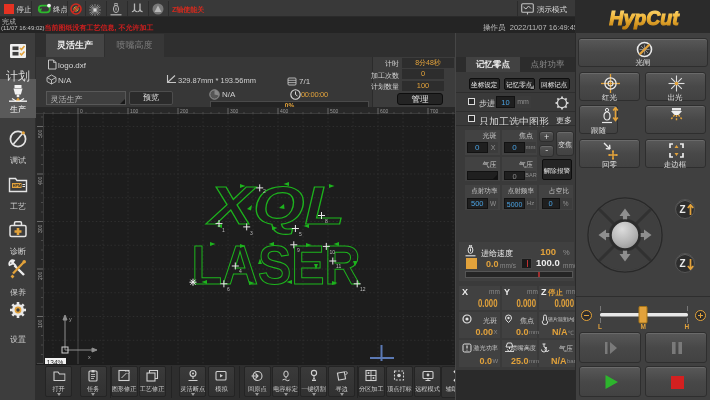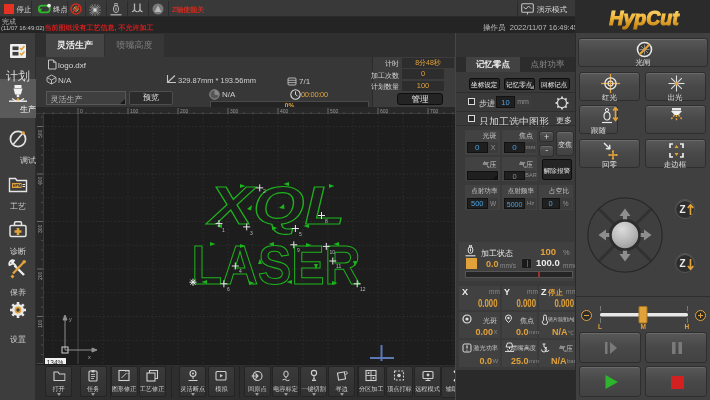--- a/index.html
+++ b/index.html
@@ -109,28 +109,28 @@
 
 <svg class="ab" style="left:8px;top:84px" width="20" height="20" viewBox="0 0 20 20">
  <rect x="6.5" y="1" width="7" height="3" fill="#f2f2f2"></rect>
  <path d="M5.5 4.5 h9 l-1.6 6 h-5.8 Z" fill="#f2f2f2"></path>
  <rect x="8.7" y="10.5" width="2.6" height="2.6" fill="#f2f2f2"></rect>
  <path d="M10 13.5 L7.3 17.2 h5.4 Z" fill="#e2a23b"></path>
  <line x1="1" y1="17.2" x2="19" y2="17.2" stroke="#f2f2f2" stroke-width="1.4"></line>
  <line x1="4" y1="14.5" x2="8" y2="17" stroke="#f2f2f2" stroke-width="1.1"></line>
  <line x1="16" y1="14.5" x2="12" y2="17" stroke="#f2f2f2" stroke-width="1.1"></line>
 </svg>
-<div class="ab" style="left:0;top:104px;width:36px;text-align:right;font-size:8px;color:#fff">生产</div>
+<div class="ab" style="left:0;top:104px;width:36px;text-align:center;font-size:8px;color:#fff">生产</div>
 
 <svg class="ab" style="left:8px;top:129px" width="20" height="20" viewBox="0 0 20 20">
  <circle cx="10" cy="10" r="7.6" fill="none" stroke="#e4e4e4" stroke-width="1.7"></circle>
  <line x1="14.5" y1="4.5" x2="5.5" y2="15" stroke="#e4e4e4" stroke-width="1.7"></line>
  <circle cx="15.3" cy="3.8" r="1.6" fill="#e2a23b"></circle>
 </svg>
-<div class="ab" style="left:0;top:155px;width:36px;text-align:right;font-size:8px;color:#cfcfcf">调试</div>
+<div class="ab" style="left:0;top:155px;width:36px;text-align:center;font-size:8px;color:#cfcfcf">调试</div>
 
 <svg class="ab" style="left:8px;top:174px" width="20" height="20" viewBox="0 0 20 20">
  <path d="M1.5 4.5 h6 l1.5 2 h9.5 v11 h-17 Z" fill="none" stroke="#e4e4e4" stroke-width="1.4"></path>
  <rect x="4" y="9" width="9.5" height="5" fill="#e2a23b"></rect>
  <text x="4.8" y="13" font-size="3.8" font-weight="bold" fill="#2b2b2b">HPM</text>
  <line x1="14.5" y1="10.5" x2="17" y2="10.5" stroke="#e4e4e4" stroke-width="1"></line>
  <line x1="14.5" y1="12.5" x2="17" y2="12.5" stroke="#e4e4e4" stroke-width="1"></line>
 </svg>
 <div class="ab" style="left:0;top:201px;width:36px;text-align:center;font-size:8px;color:#cfcfcf">工艺</div>
 
@@ -528,21 +528,21 @@
 <div class="ab ibox" style="left:541.6px;top:197.8px;width:18px;height:11px;font-size:7.5px;line-height:10.5px">0</div>
 <div class="ab chip" style="left:559.6px;top:197.8px;width:12px;height:11px;font-size:6.5px;line-height:11px">%</div>
 
 <div class="ab" style="left:459px;top:242px;width:115px;height:39px;background:#404040"></div>
 <svg class="ab" style="left:465px;top:245px" width="11" height="12" viewBox="0 0 11 12">
  <ellipse cx="5.5" cy="5" rx="2.4" ry="3.4" fill="none" stroke="#e0e0e0" stroke-width="1"></ellipse>
  <rect x="4.3" y="0.3" width="2.4" height="2" fill="none" stroke="#e0e0e0" stroke-width=".7"></rect>
  <line x1="5.5" y1="3.5" x2="5.5" y2="6.5" stroke="#e0e0e0" stroke-width="1"></line>
  <line x1="0.5" y1="10.8" x2="10.5" y2="10.8" stroke="#e0e0e0" stroke-width="1.1"></line>
 </svg>
-<div class="ab" style="left:481px;top:247.5px;font-size:8px;color:#e8e8e8">加工状态</div>
+<div class="ab" style="left:481px;top:247.5px;font-size:8px;color:#e8e8e8">进给速度</div>
 <div class="ab" style="left:530px;top:245.5px;width:26px;text-align:right;font-size:9.5px;font-weight:bold" class2=""><span class="yv">100</span></div>
 <div class="ab" style="left:563px;top:247.5px;font-size:7.5px;color:#909090">%</div>
 <div class="ab" style="left:466px;top:257.5px;width:11px;height:11px;background:#e2a23b"></div>
 <div class="ab yv" style="left:486px;top:258.5px;font-size:9px;font-weight:bold">0.0</div>
 <div class="ab" style="left:500px;top:261.5px;font-size:6.5px;color:#8a8a8a">mm/s</div>
 <div class="ab" style="left:521px;top:257.5px;width:11px;height:11px;background:#1a1a1a;border:1px solid #444">
  <div style="position:absolute;left:4.5px;top:1.5px;width:1.8px;height:7px;background:#c03030"></div>
   </div>
 <div class="ab" style="left:536px;top:257px;font-size:9.5px;font-weight:bold;color:#ececec">100.0</div>
 <div class="ab" style="left:563px;top:261.5px;font-size:6.5px;color:#8a8a8a">mm/s</div>

